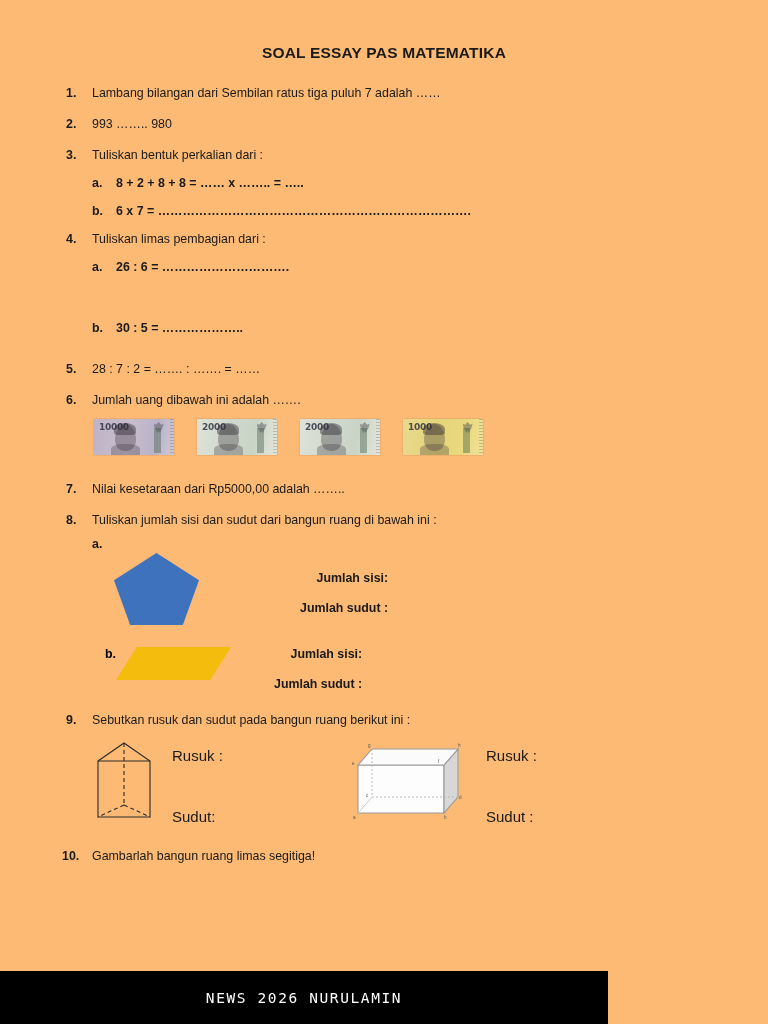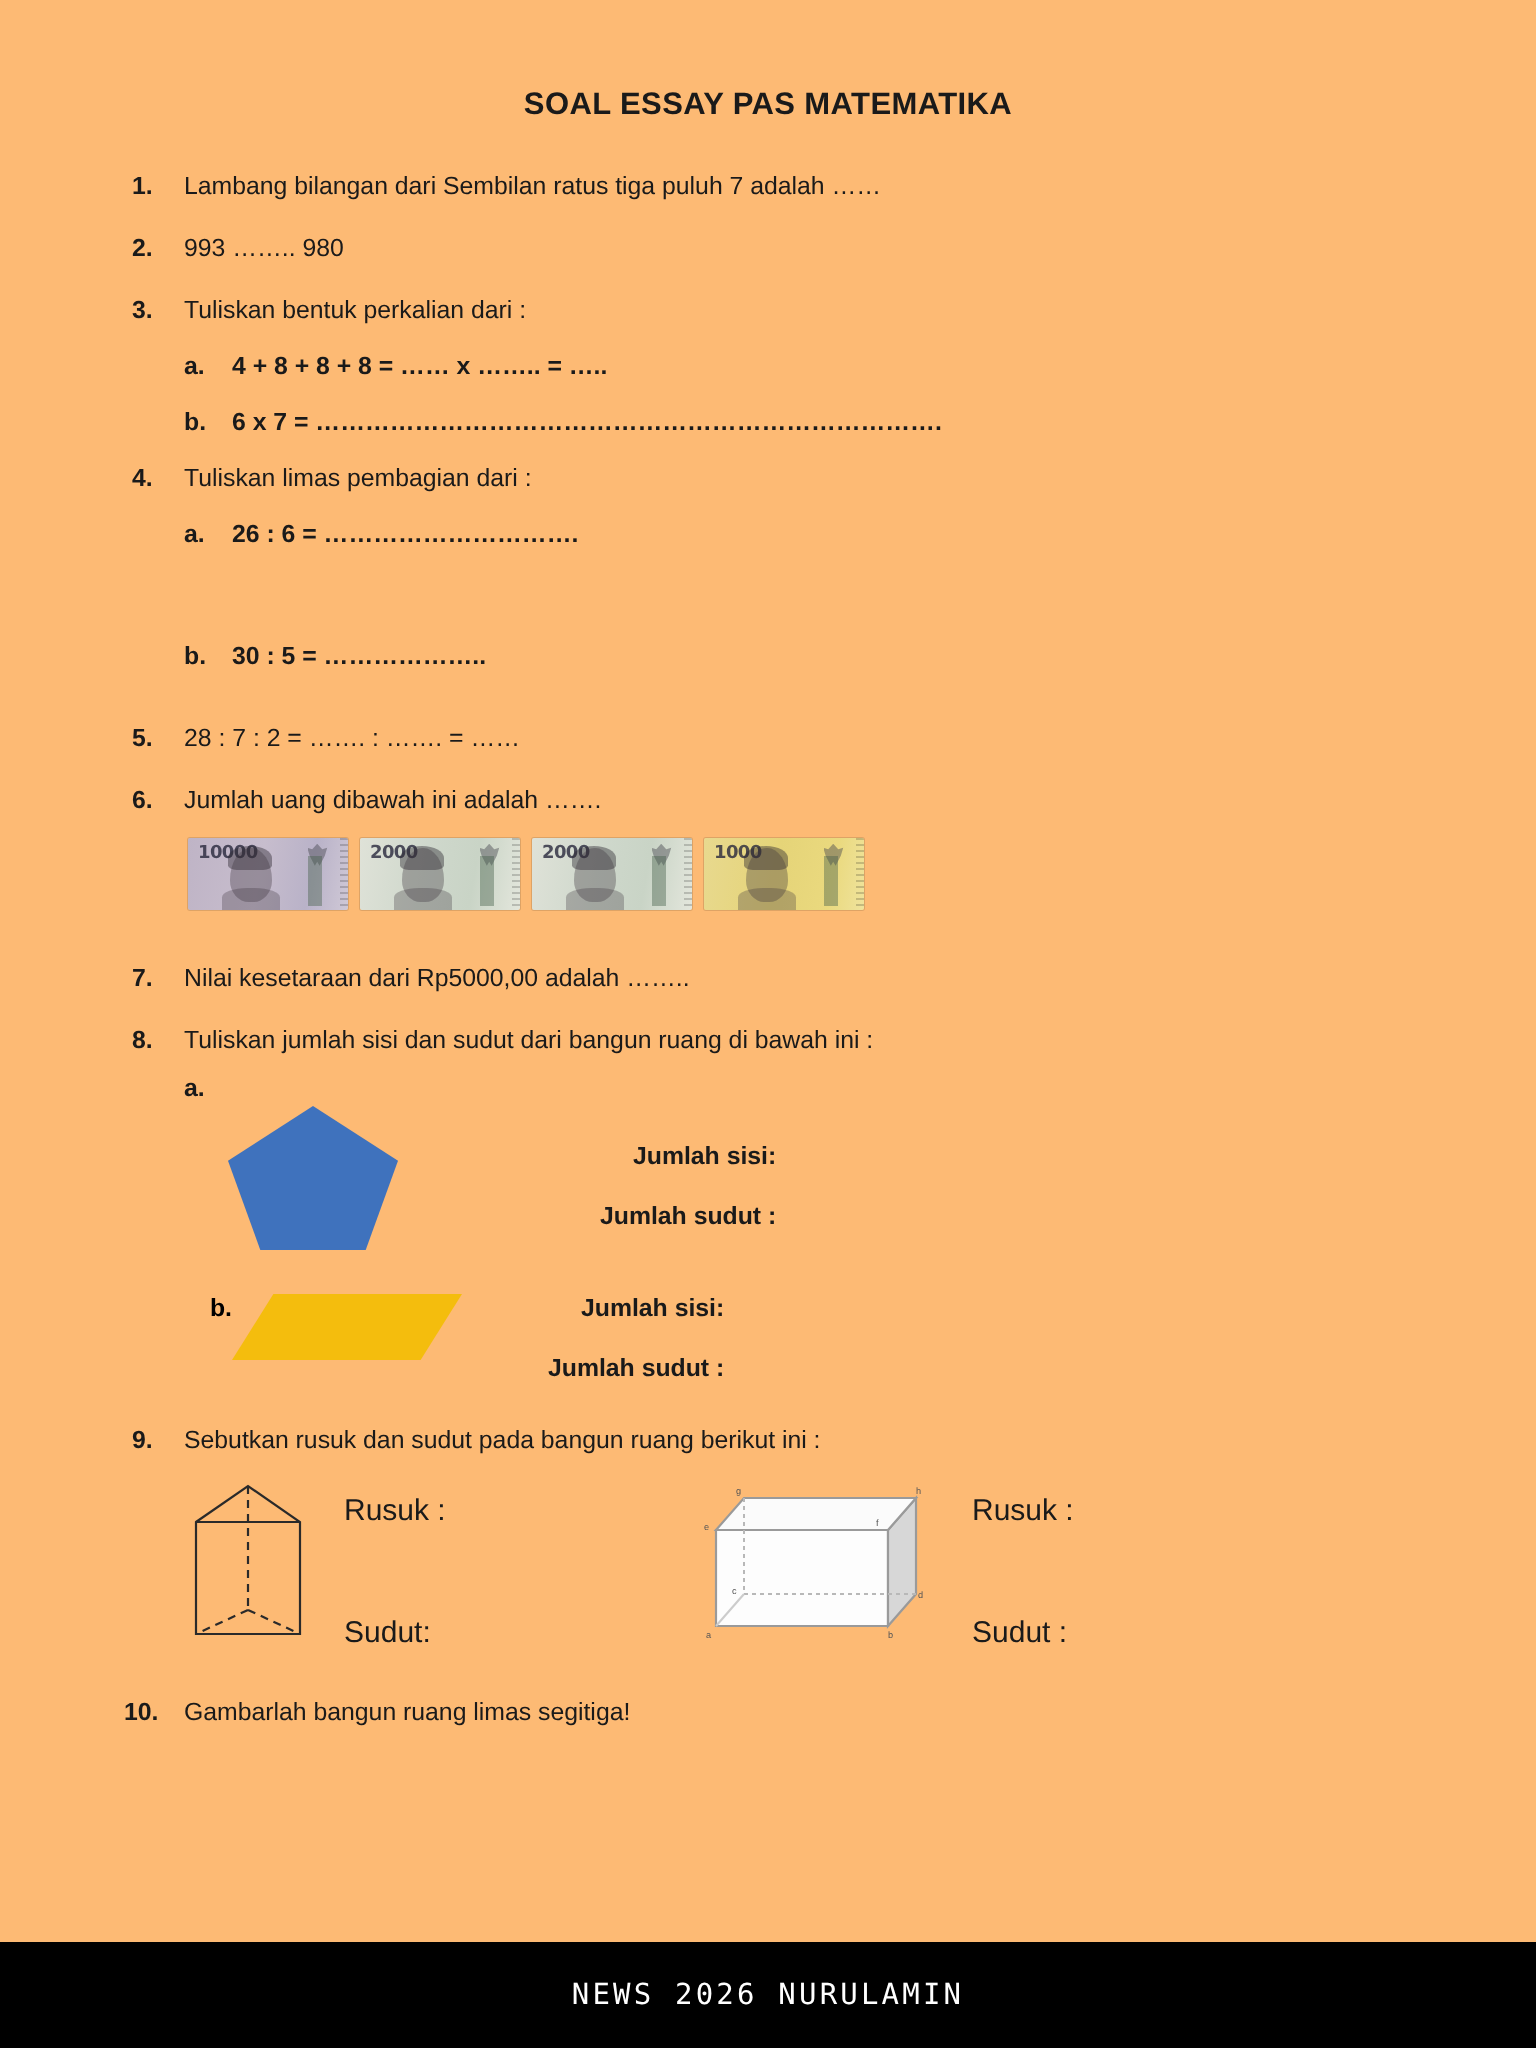--- a/index.html
+++ b/index.html
@@ -65,21 +65,21 @@
   }
 
   .gap-xs { height: 14px; }
   .gap-s  { height: 17px; }
   .gap-m  { height: 27px; }
   .gap-l  { height: 47px; }
 
   
   .money-row {
     display: flex;
-    gap: 6px;
+    gap: 23px;
     margin-left: 28px;
     margin-top: 12px;
   }
   .note {
     position: relative;
     width: 80px;
     height: 36px;
     border-radius: 1px;
     overflow: hidden;
     box-shadow: 0 0 0 .5px rgba(0,0,0,.12);
@@ -187,21 +187,21 @@
     width: 120px;
     margin-left: 12px;
   }
   .solid-labels .top  { position: absolute; top: 8px;  left: 0; }
   .solid-labels .bot  { position: absolute; bottom: 0; left: 0; }
 
   .footer-bar {
     position: absolute;
     left: 0;
     bottom: 0;
-    width: 768px;
+    width: 608px;
     height: 53px;
     background: #000000;
     display: flex;
     align-items: center;
     justify-content: center;
   }
   .footer-text {
     color: #ffffff;
     font-family: "DejaVu Sans Mono", monospace;
     font-size: 14.5px;
@@ -229,21 +229,21 @@
     </div>
     <div class="gap-s"></div>
 
     <div class="q-row">
       <span class="q-num">3.</span>
       <span class="q-text">Tuliskan bentuk perkalian dari :</span>
     </div>
     <div class="gap-xs"></div>
     <div class="sub-row">
       <span class="sub-letter">a.</span>
-      <span>4 + 8 + 8 + 8 = …… x …….. = …..</span>
+      <span>8 + 2 + 8 + 8 = …… x …….. = …..</span>
     </div>
     <div class="gap-xs"></div>
     <div class="sub-row">
       <span class="sub-letter">b.</span>
       <span>6 x 7 = ………………………………………………………………….</span>
     </div>
     <div class="gap-xs"></div>
 
     <div class="q-row">
       <span class="q-num">4.</span>

